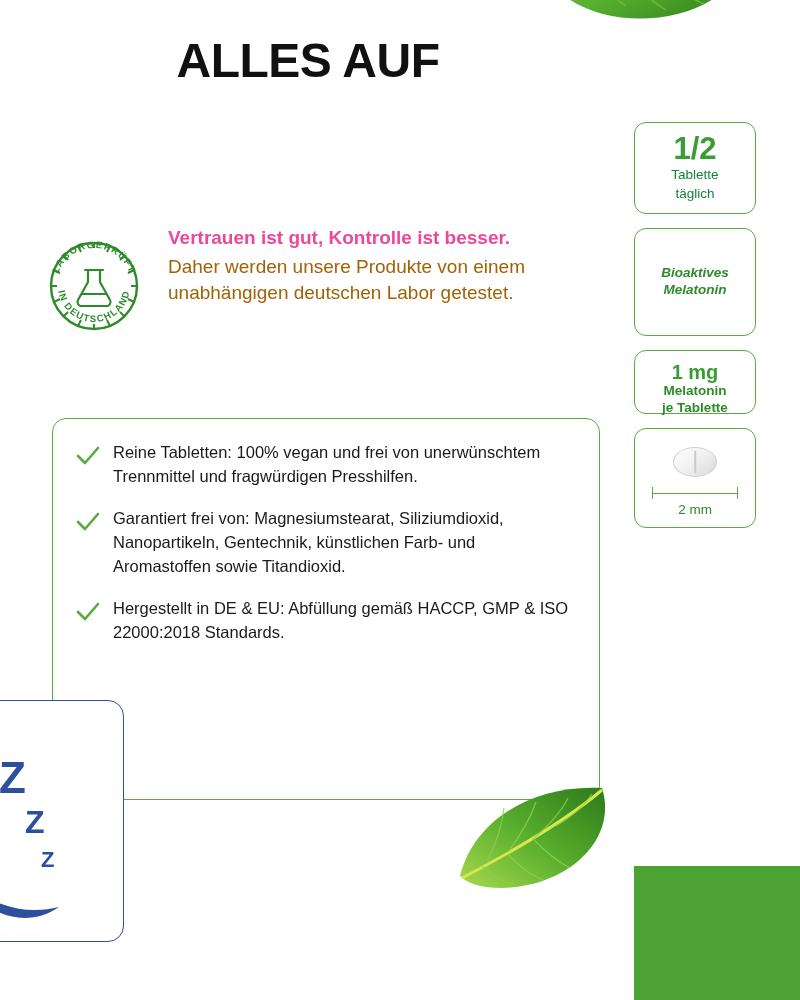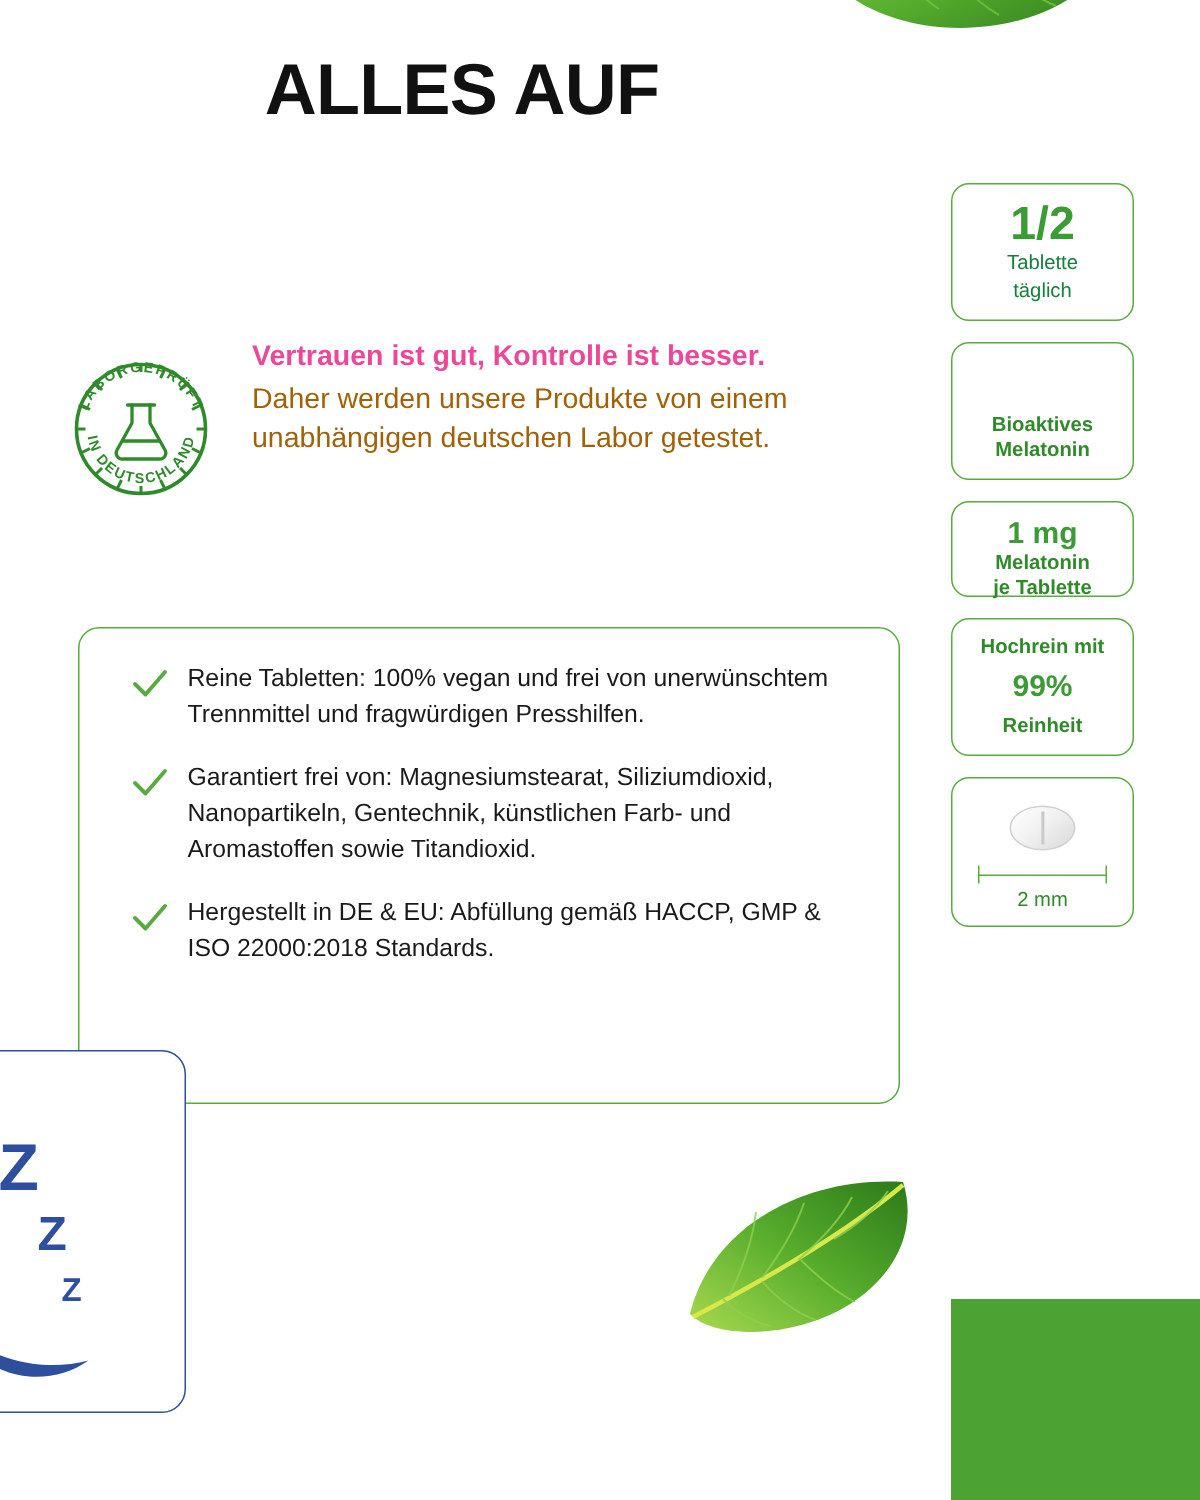--- a/index.html
+++ b/index.html
@@ -62,24 +62,24 @@
     color: #a16207;
     margin: 0;
   }
 
   
   .bullet-box {
     position: absolute;
     left: 52px;
     top: 418px;
     width: 548px;
-    height: 318px;
+    height: 382px;
     border: 1.6px solid #5aab3f;
     border-radius: 14px;
-    padding: 22px 24px 10px 34px;
+    padding: 22px 24px 10px 22px;
   }
   .bullet {
     display: flex;
     align-items: flex-start;
     margin-bottom: 18px;
   }
   .bullet:last-child { margin-bottom: 16px; }
   .check {
     flex: 0 0 38px;
     padding-top: 4px;
@@ -128,21 +128,21 @@
     line-height: 1.25;
     color: #2f8a2a;
   }
   .badge .sm-normal {
     font-size: 13.5px;
     line-height: 1.25;
     color: #15803d;
   }
 
   #badge-dose { height: 92px; }
-  #badge-bioactive { height: 92px; justify-content: flex-end; }
+  #badge-bioactive { height: 108px; justify-content: center; font-style: italic; }
   #badge-mg { height: 64px; }
   #badge-purity { height: 92px; }
   #badge-size { height: 100px; }
 
   
   .tablet-wrap {
     position: relative;
     width: 100%;
     height: 46px;
     display: flex;
@@ -343,25 +343,20 @@
     <span class="sm">Bioaktives</span>
     <span class="sm">Melatonin</span>
   </div>
 
   <div class="badge" id="badge-mg">
     <span class="mid">1 mg</span>
     <span class="sm">Melatonin</span>
     <span class="sm">je Tablette</span>
   </div>
 
-  <div class="badge" id="badge-purity">
-    <span class="sm">Hochrein mit</span>
-    <span class="mid">99%</span>
-    <span class="sm">Reinheit</span>
-  </div>
 
   <div class="badge" id="badge-size">
     <div class="tablet-wrap">
       <div class="tablet"></div>
     </div>
     <div class="measure">
       <div class="bar"></div>
       <div class="tick l"></div>
       <div class="tick r"></div>
     </div>

